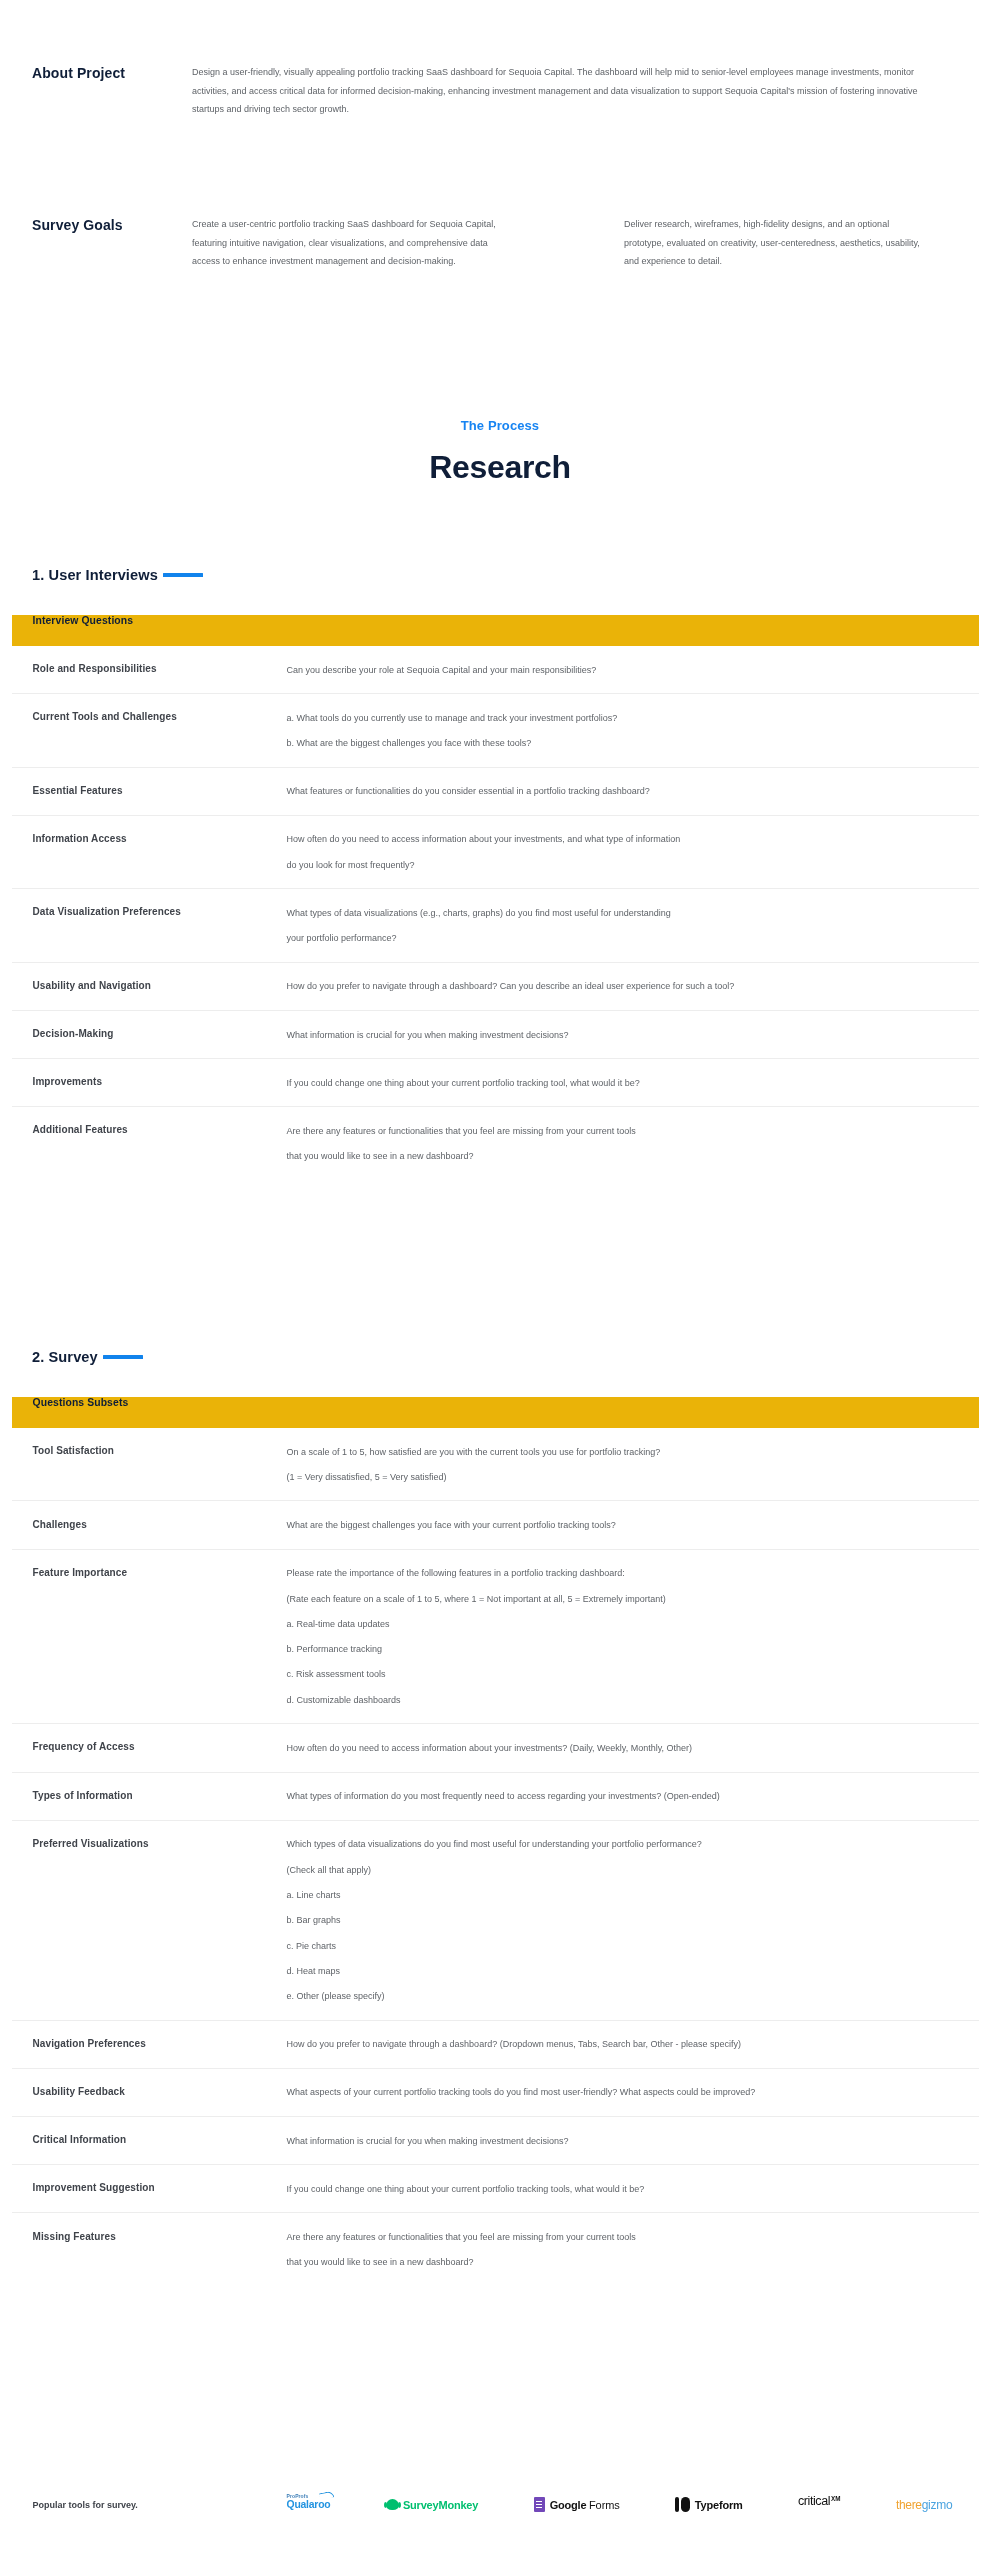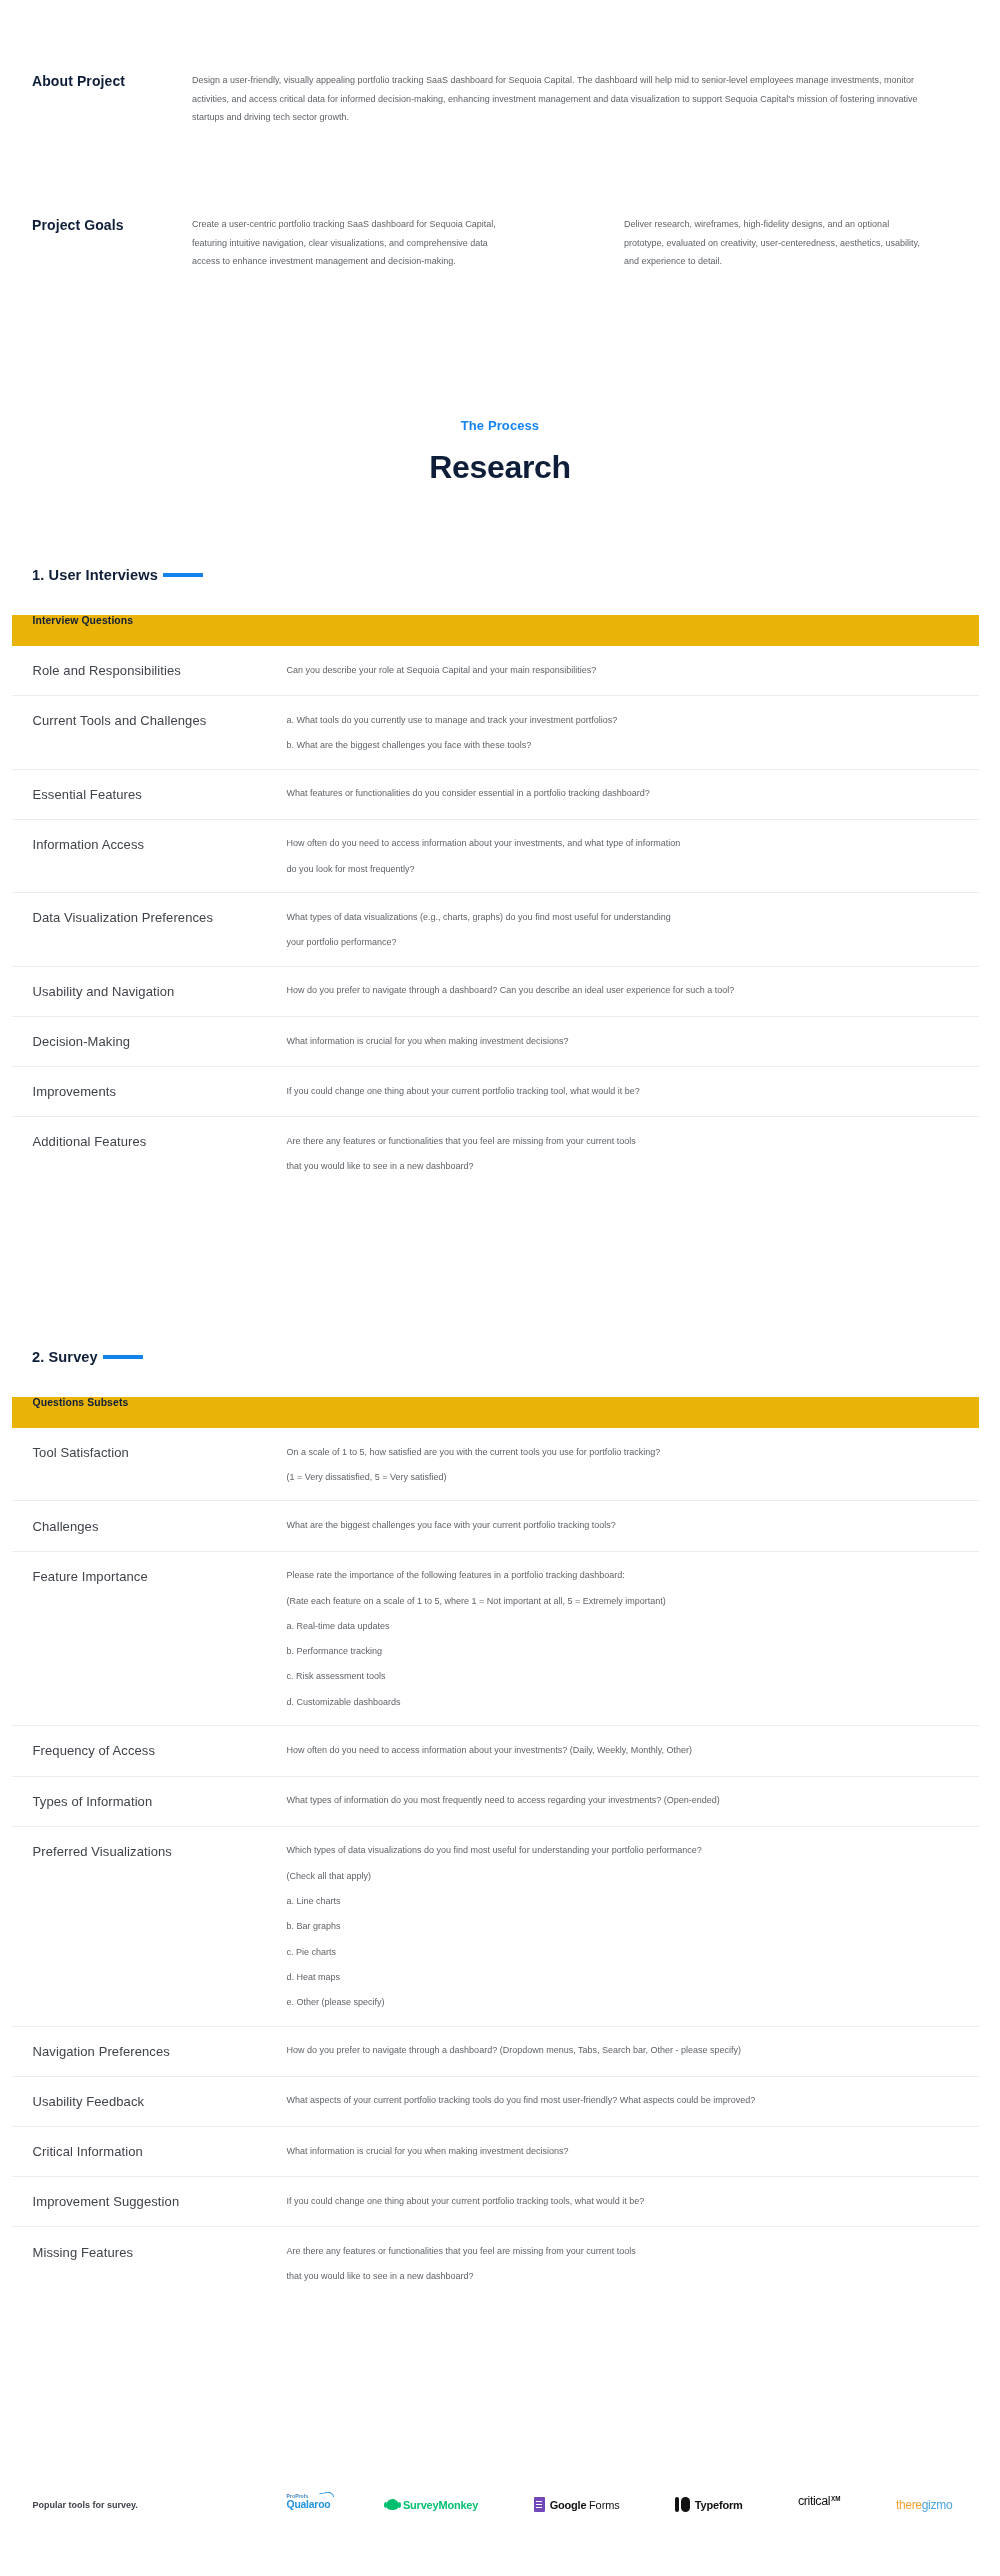--- a/index.html
+++ b/index.html
@@ -23,21 +23,21 @@
   .body-text{
     font-size:9px;
     line-height:2.06;
     color:#5f6368;
     font-weight:400;
   }
 
   
   .about{
     position:absolute;left:32px;top:63px;width:938px;
-    display:flex;align-items:flex-start;margin-top:8px;
+    display:flex;align-items:flex-start;
   }
   .about .lbl{width:160px;flex:0 0 160px;padding-top:1.6px;}
   .about .txt{width:750px;}
 
   
   .goals{
     position:absolute;left:32px;top:215px;width:938px;
     display:flex;align-items:flex-start;
   }
   .goals .lbl{width:160px;flex:0 0 160px;padding-top:1.6px;}
@@ -68,21 +68,21 @@
   .tbl-head .h{font-size:10.4px;font-weight:700;color:#0f1e38;letter-spacing:0.1px;}
   .row{
     display:flex;align-items:flex-start;
     border-bottom:0.8px solid #ededed;
     padding:14.6px 21px 14.6px 21px;
     box-sizing:border-box;
   }
   .row:last-child{border-bottom:none;}
   .row .k{
     flex:0 0 254px;width:254px;
-    font-size:13px;font-weight:400;color:#3f434a;line-height:1.5;
+    font-size:10px;font-weight:700;color:#3f434a;line-height:1.5;
     letter-spacing:0.1px;padding-top:0.5px;
   }
   .row .v{
     flex:1 1 auto;
     font-size:9px;line-height:2.0;color:#5f6368;font-weight:400;
   }
   .row .v .ln{display:block;}
   .row .v .ln.gap{margin-top:7.3px;}
 
   
@@ -149,21 +149,21 @@
 <body>
 
 <div class="page">
 
   <section class="about">
     <div class="sec-label lbl">About Project</div>
     <div class="body-text txt">Design a user-friendly, visually appealing portfolio tracking SaaS dashboard for Sequoia Capital. The dashboard will help mid to senior-level employees manage investments, monitor activities, and access critical data for informed decision-making, enhancing investment management and data visualization to support Sequoia Capital's mission of fostering innovative startups and driving tech sector growth.</div>
   </section>
 
   <section class="goals">
-    <div class="sec-label lbl">Project Goals</div>
+    <div class="sec-label lbl">Survey Goals</div>
     <div class="body-text col">Create a user-centric portfolio tracking SaaS dashboard for Sequoia Capital, featuring intuitive navigation, clear visualizations, and comprehensive data access to enhance investment management and decision-making.</div>
     <div class="body-text col col2">Deliver research, wireframes, high-fidelity designs, and an optional prototype, evaluated on creativity, user-centeredness, aesthetics, usability, and experience to detail.</div>
   </section>
 
   <section class="process-wrap">
     <div class="process-kicker">The Process</div>
     <div class="process-title">Research</div>
   </section>
 
   <div class="sec-head" style="left:32px;top:567px;">

